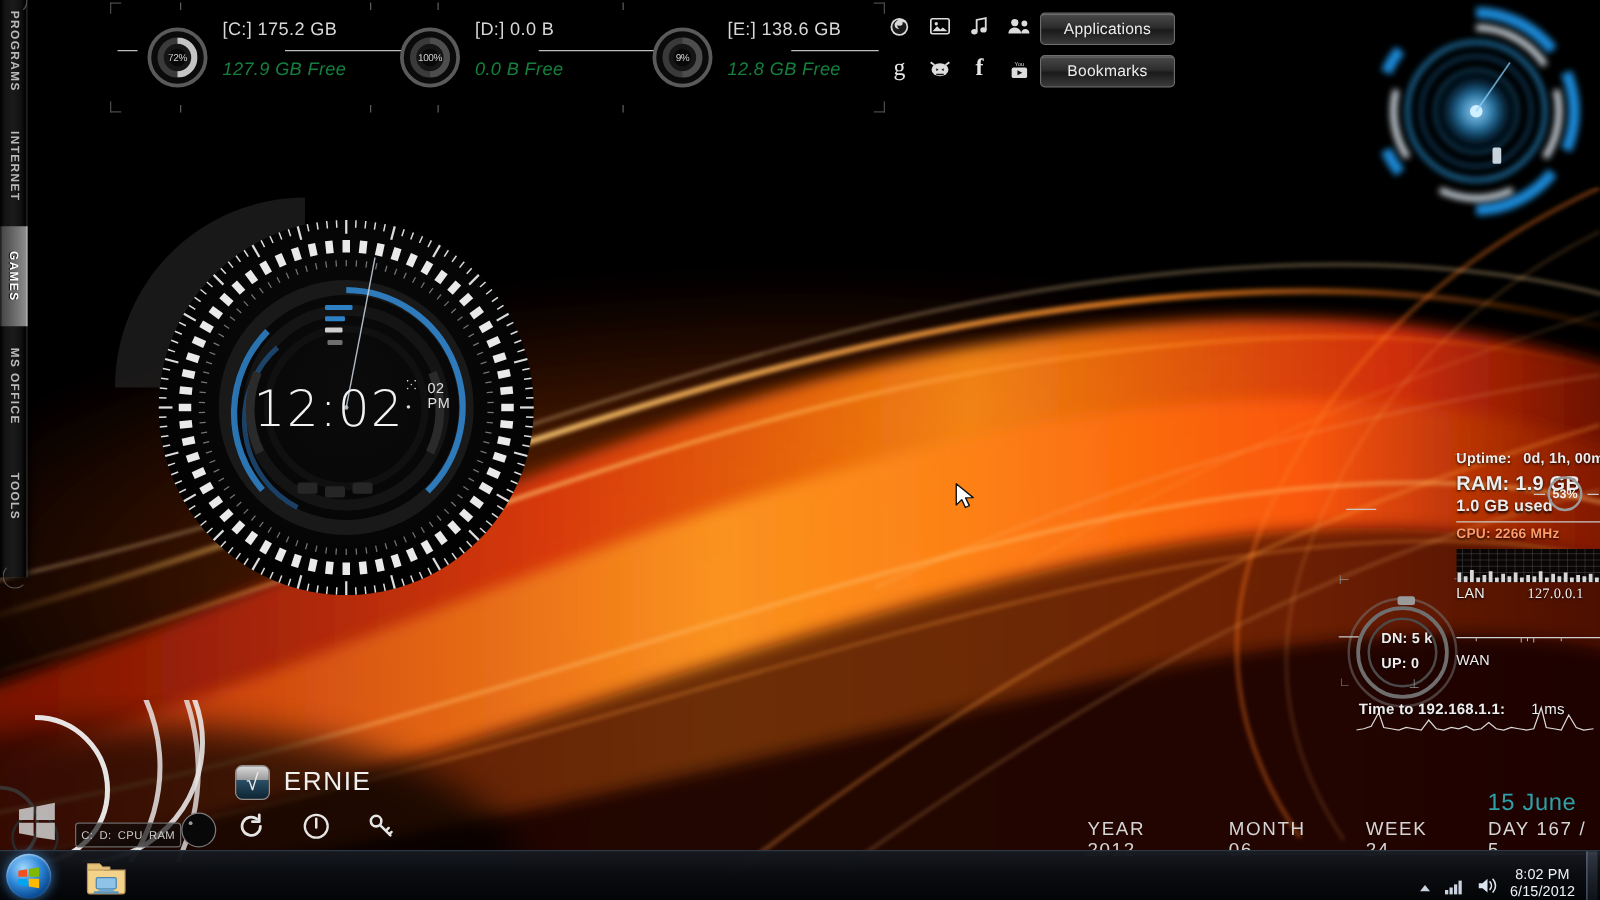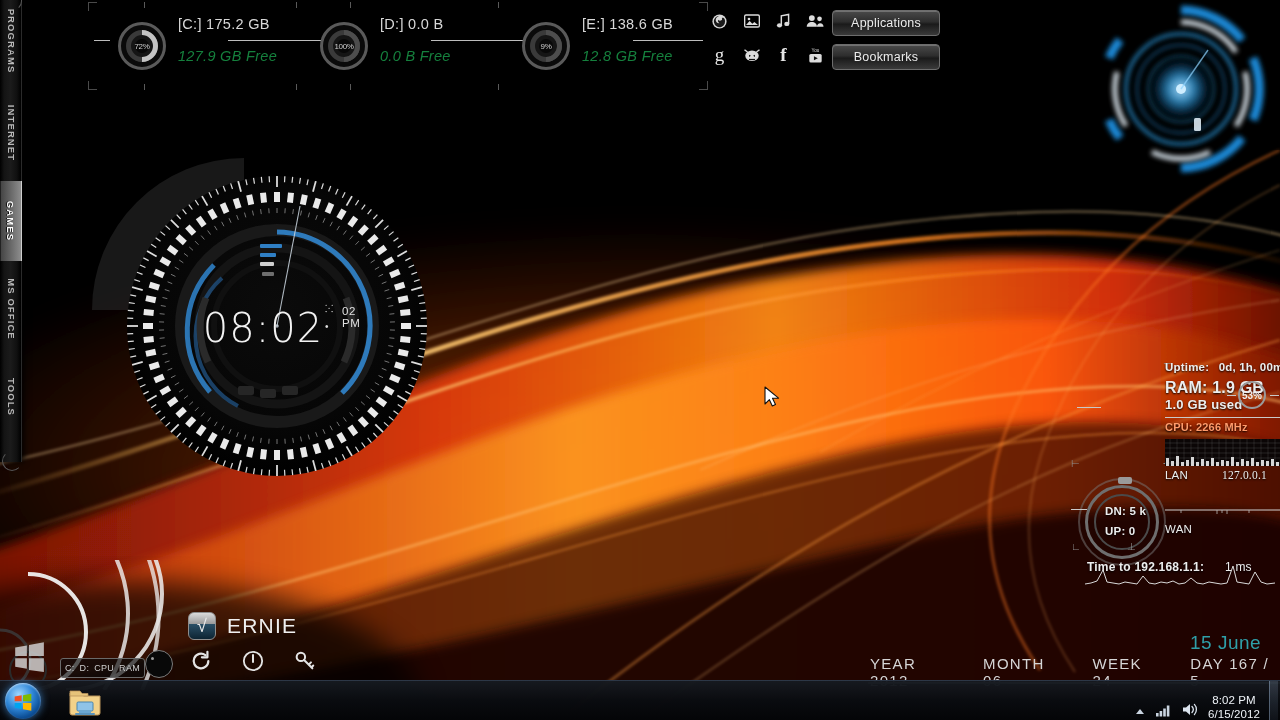--- a/index.html
+++ b/index.html
@@ -734,21 +734,21 @@
       </g>
 
       <path d="M96 140 A 78 78 0 0 0 98 204" fill="none" stroke="#2a2a2a" stroke-width="7"></path>
       <path d="M236 140 A 78 78 0 0 1 234 204" fill="none" stroke="#2a2a2a" stroke-width="7"></path>
 
       <line x1="167" y1="168" x2="190" y2="48" stroke="#cdd8e2" stroke-width="1.1" opacity=".85"></line>
       <circle cx="167" cy="168" r="1.8" fill="#cdd8e2" opacity=".8"></circle>
     </svg>
 
     <div id="clk-time">
-      <span class="big-time">08:02</span>
+      <span class="big-time">12:02</span>
     </div>
     <div class="sec-dots">
       <div>⁙</div>
       <div style="margin-top:11px;">•</div>
     </div>
     <div class="ampm">
       <div>02</div>
       <div>PM</div>
     </div>
   </div>

